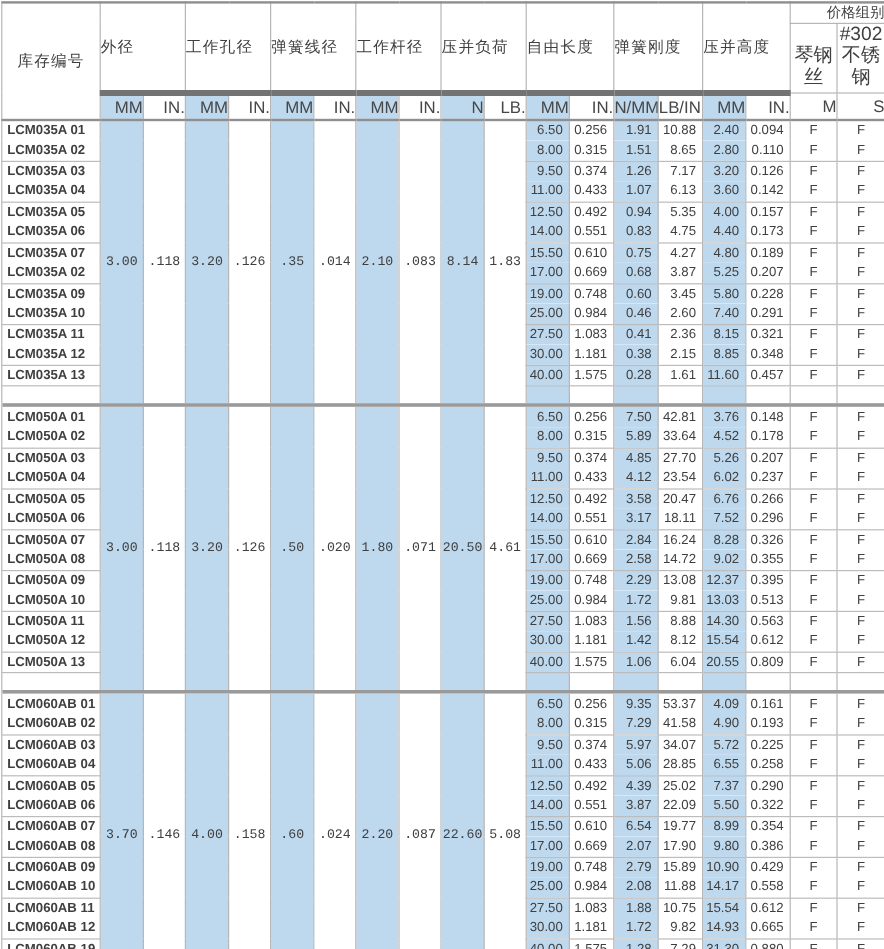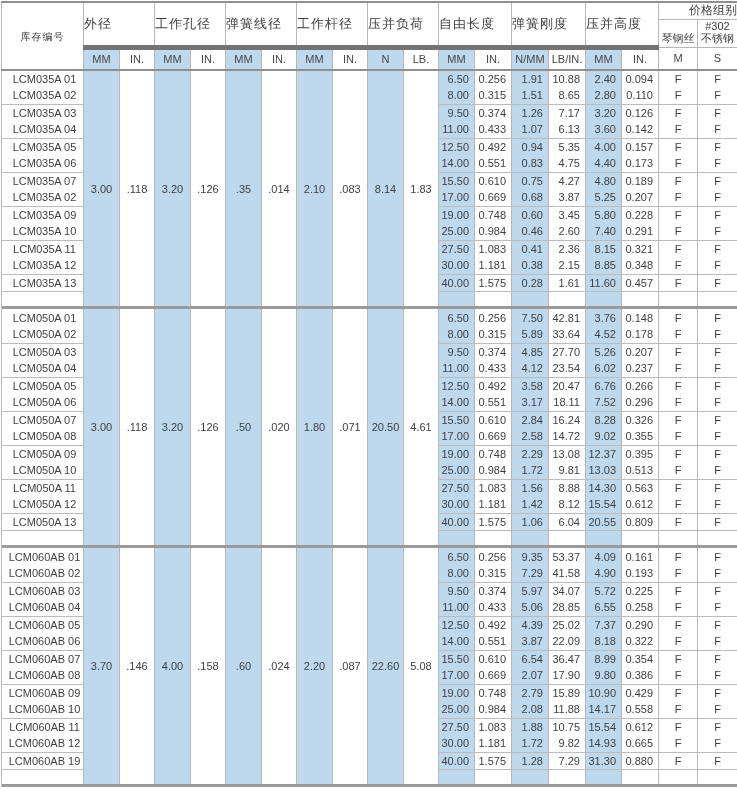--- a/index.html
+++ b/index.html
@@ -12,31 +12,31 @@
   th, td {
     border-left:1px solid #b6b6b6; border-right:1px solid #b6b6b6;
     padding:0; overflow:hidden; white-space:nowrap;
     font-size:11px; line-height:1.1; font-weight:normal;
   }
   
   .hr1 { height:17px; }
   .hr2 { height:28px; }
   .hr3 { height:23px; }
   th.grp { font-size:13px; text-align:left; vertical-align:middle; border-bottom:5px solid #737373; letter-spacing:1px; }
-  th.stockh { font-size:10px; text-align:center; vertical-align:middle; border-bottom:2px solid #8f8f8f; letter-spacing:1px; }
+  th.stockh { font-size:13px; text-align:center; vertical-align:middle; border-bottom:2px solid #8f8f8f; letter-spacing:1px; }
   th.price-top { font-size:12px; text-align:right; vertical-align:middle; border-bottom:1px solid #b6b6b6; }
-  th.mat { font-size:11px; text-align:center; vertical-align:bottom; padding-bottom:2px; border-bottom:1px solid #b6b6b6; white-space:pre-line; line-height:1.15; }
-  .hr3 th { text-align:center; vertical-align:middle; font-size:11px; border-bottom:2px solid #8f8f8f; color:#474747; }
+  th.mat { font-size:16px; text-align:center; vertical-align:bottom; padding-bottom:2px; border-bottom:1px solid #b6b6b6; white-space:pre-line; line-height:1.15; }
+  .hr3 th { text-align:right; vertical-align:middle; font-size:14px; border-bottom:2px solid #8f8f8f; color:#474747; }
   
   tr.dr { height:17px; }
   tr.filler { height:15px; }
   tr.pb td { border-bottom:1px solid #bcbcbc; }
-  td.stock { text-align:center; padding-left:4px; vertical-align:middle; }
+  td.stock { text-align:left; padding-left:4px; vertical-align:middle;font-weight:bold; }
   td.num { text-align:right; padding-right:5px; vertical-align:middle; }
-  td.shared { text-align:center; vertical-align:middle; }
+  td.shared { text-align:center; vertical-align:middle;font-family:Liberation Mono, monospace; }
   td.price { text-align:center; vertical-align:middle; }
   .blue { background:#bed8ee; }
   tr.sep td { height:3px; background:#9a9a9a; border:none; padding:0; }
 </style>
 </head>
 <body>
 
 <div class="wrap">
   <table>
     <colgroup>
@@ -498,31 +498,31 @@
           <td class="num">0.290</td>
           <td class="price">F</td>
           <td class="price">F</td>
         </tr>
         <tr class="dr pb">
           <td class="stock">LCM060AB 06</td>
           <td class="num blue">14.00</td>
           <td class="num">0.551</td>
           <td class="num blue">3.87</td>
           <td class="num">22.09</td>
-          <td class="num blue">8.18</td>
+          <td class="num blue">5.50</td>
           <td class="num">0.322</td>
           <td class="price">F</td>
           <td class="price">F</td>
         </tr>
         <tr class="dr">
           <td class="stock">LCM060AB 07</td>
           <td class="num blue">15.50</td>
           <td class="num">0.610</td>
           <td class="num blue">6.54</td>
-          <td class="num">36.47</td>
+          <td class="num">19.77</td>
           <td class="num blue">8.99</td>
           <td class="num">0.354</td>
           <td class="price">F</td>
           <td class="price">F</td>
         </tr>
         <tr class="dr pb">
           <td class="stock">LCM060AB 08</td>
           <td class="num blue">17.00</td>
           <td class="num">0.669</td>
           <td class="num blue">2.07</td>

